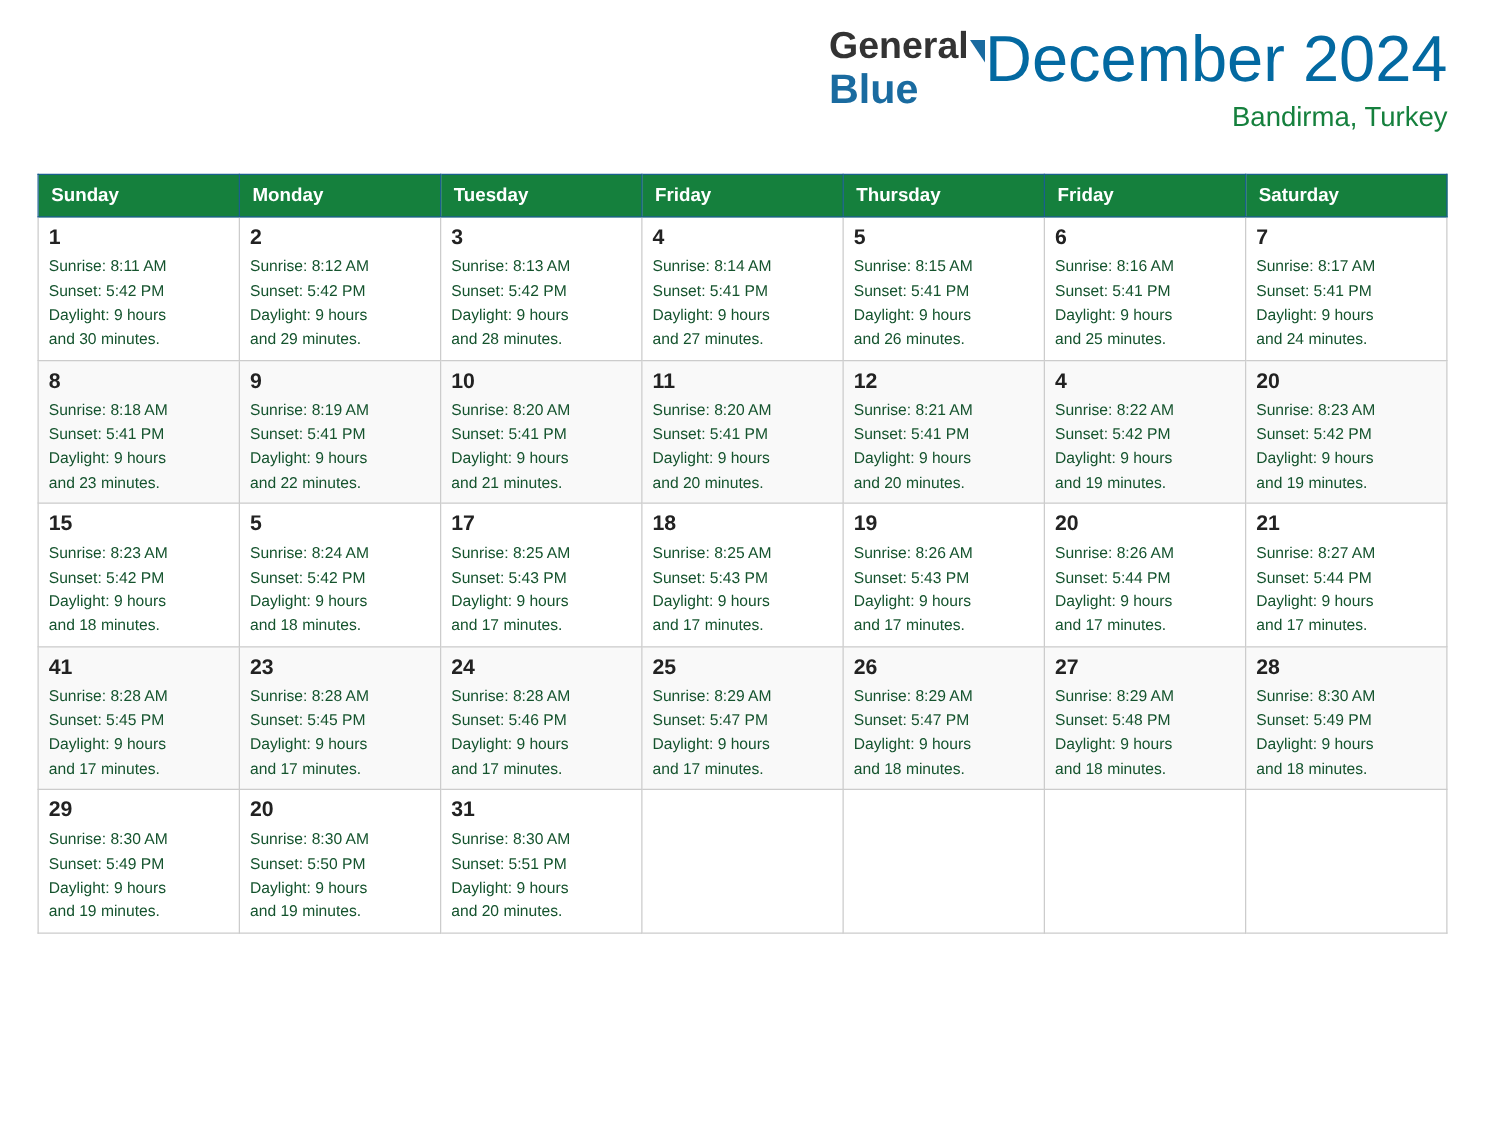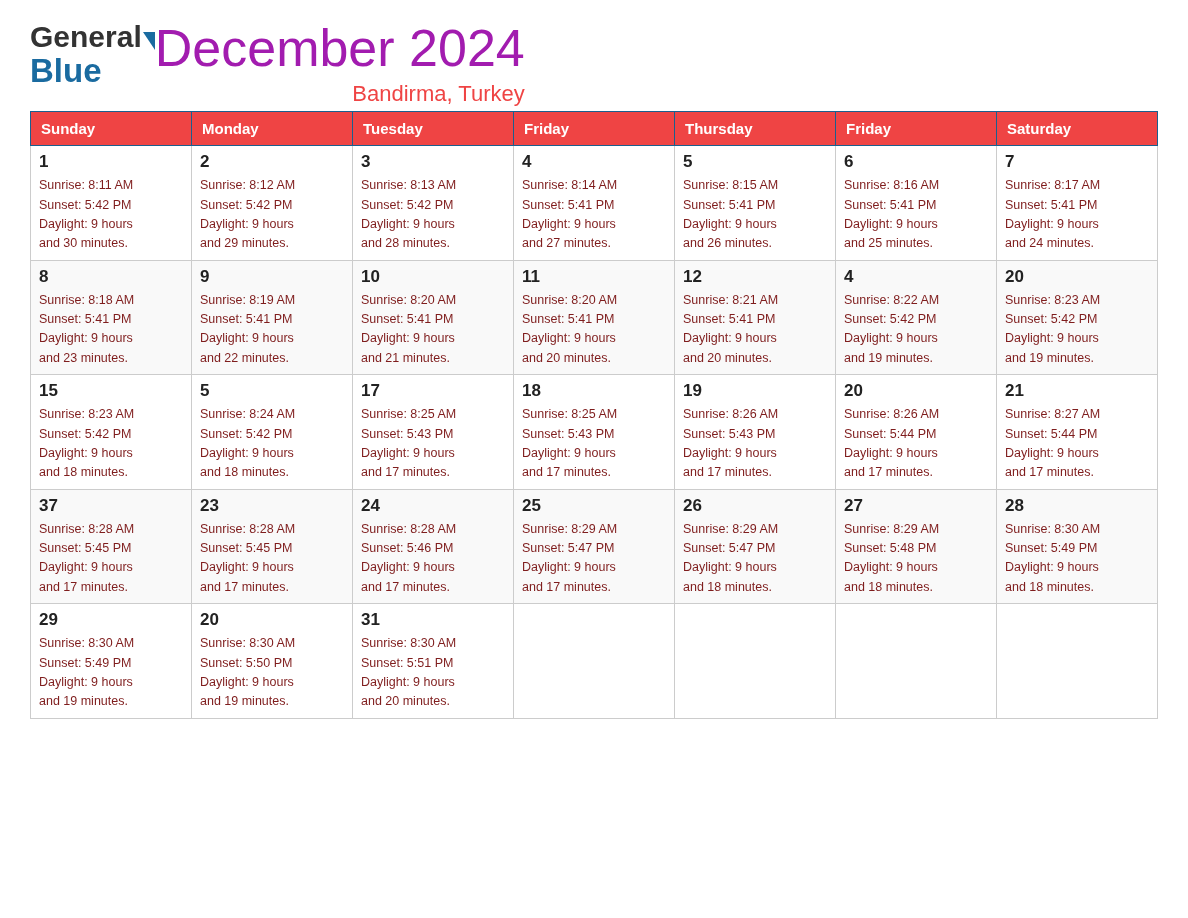--- a/index.html
+++ b/index.html
@@ -5,50 +5,50 @@
     * { box-sizing: border-box; margin: 0; padding: 0; }
     body {
       font-family: Arial, Helvetica, sans-serif;
       background: #fff;
       padding: 20px 30px;
       width: 1188px;
       min-height: 918px;
     }
     .header {
       display: flex;
-      justify-content: flex-start;
+      justify-content: flex-end;
       align-items: flex-start;
-      margin-bottom: 4px;
+      margin-bottom: 32px;
     }
     .logo {
       display: flex;
       flex-direction: column;
       align-items: flex-start;
     }
     .title-area {
       text-align: right;
     }
     .month-title {
       font-size: 52px;
       font-weight: normal;
-      color: #a21caf;
+      color: #0369a1;
       line-height: 1.1;
     }
     .location-title {
       font-size: 22px;
-      color: #ef4444;
+      color: #15803d;
       margin-top: 4px;
     }
     .calendar {
       width: 100%;
       border-collapse: collapse;
       border: 1px solid #aaa;
     }
     .calendar th {
-      background: #ef4444;
+      background: #15803d;
       color: #fff;
       font-size: 15px;
       font-weight: bold;
       padding: 8px 10px;
       text-align: left;
       border: 1px solid #1a5f8e;
     }
     .calendar td {
       vertical-align: top;
       padding: 6px 8px;
@@ -65,21 +65,21 @@
     .day-number {
       font-size: 17px;
       font-weight: bold;
       color: #222;
       margin-bottom: 4px;
       display: block;
     }
     .day-info {
       font-size: 12.5px;
       line-height: 1.55;
-      color: #7f1d1d;
+      color: #14532d;
     }
     .empty-cell {
       background: #fff !important;
     }
     
     .logo-wrapper {
       display: flex;
       align-items: center;
     }
     .logo-text-general {
@@ -223,21 +223,21 @@
           <span class="day-number">20</span>
           <div class="day-info">Sunrise: 8:26 AM<br>Sunset: 5:44 PM<br>Daylight: 9 hours<br>and 17 minutes.</div>
         </td>
         <td>
           <span class="day-number">21</span>
           <div class="day-info">Sunrise: 8:27 AM<br>Sunset: 5:44 PM<br>Daylight: 9 hours<br>and 17 minutes.</div>
         </td>
       </tr>
       <tr>
         <td>
-          <span class="day-number">37</span>
+          <span class="day-number">41</span>
           <div class="day-info">Sunrise: 8:28 AM<br>Sunset: 5:45 PM<br>Daylight: 9 hours<br>and 17 minutes.</div>
         </td>
         <td>
           <span class="day-number">23</span>
           <div class="day-info">Sunrise: 8:28 AM<br>Sunset: 5:45 PM<br>Daylight: 9 hours<br>and 17 minutes.</div>
         </td>
         <td>
           <span class="day-number">24</span>
           <div class="day-info">Sunrise: 8:28 AM<br>Sunset: 5:46 PM<br>Daylight: 9 hours<br>and 17 minutes.</div>
         </td>

